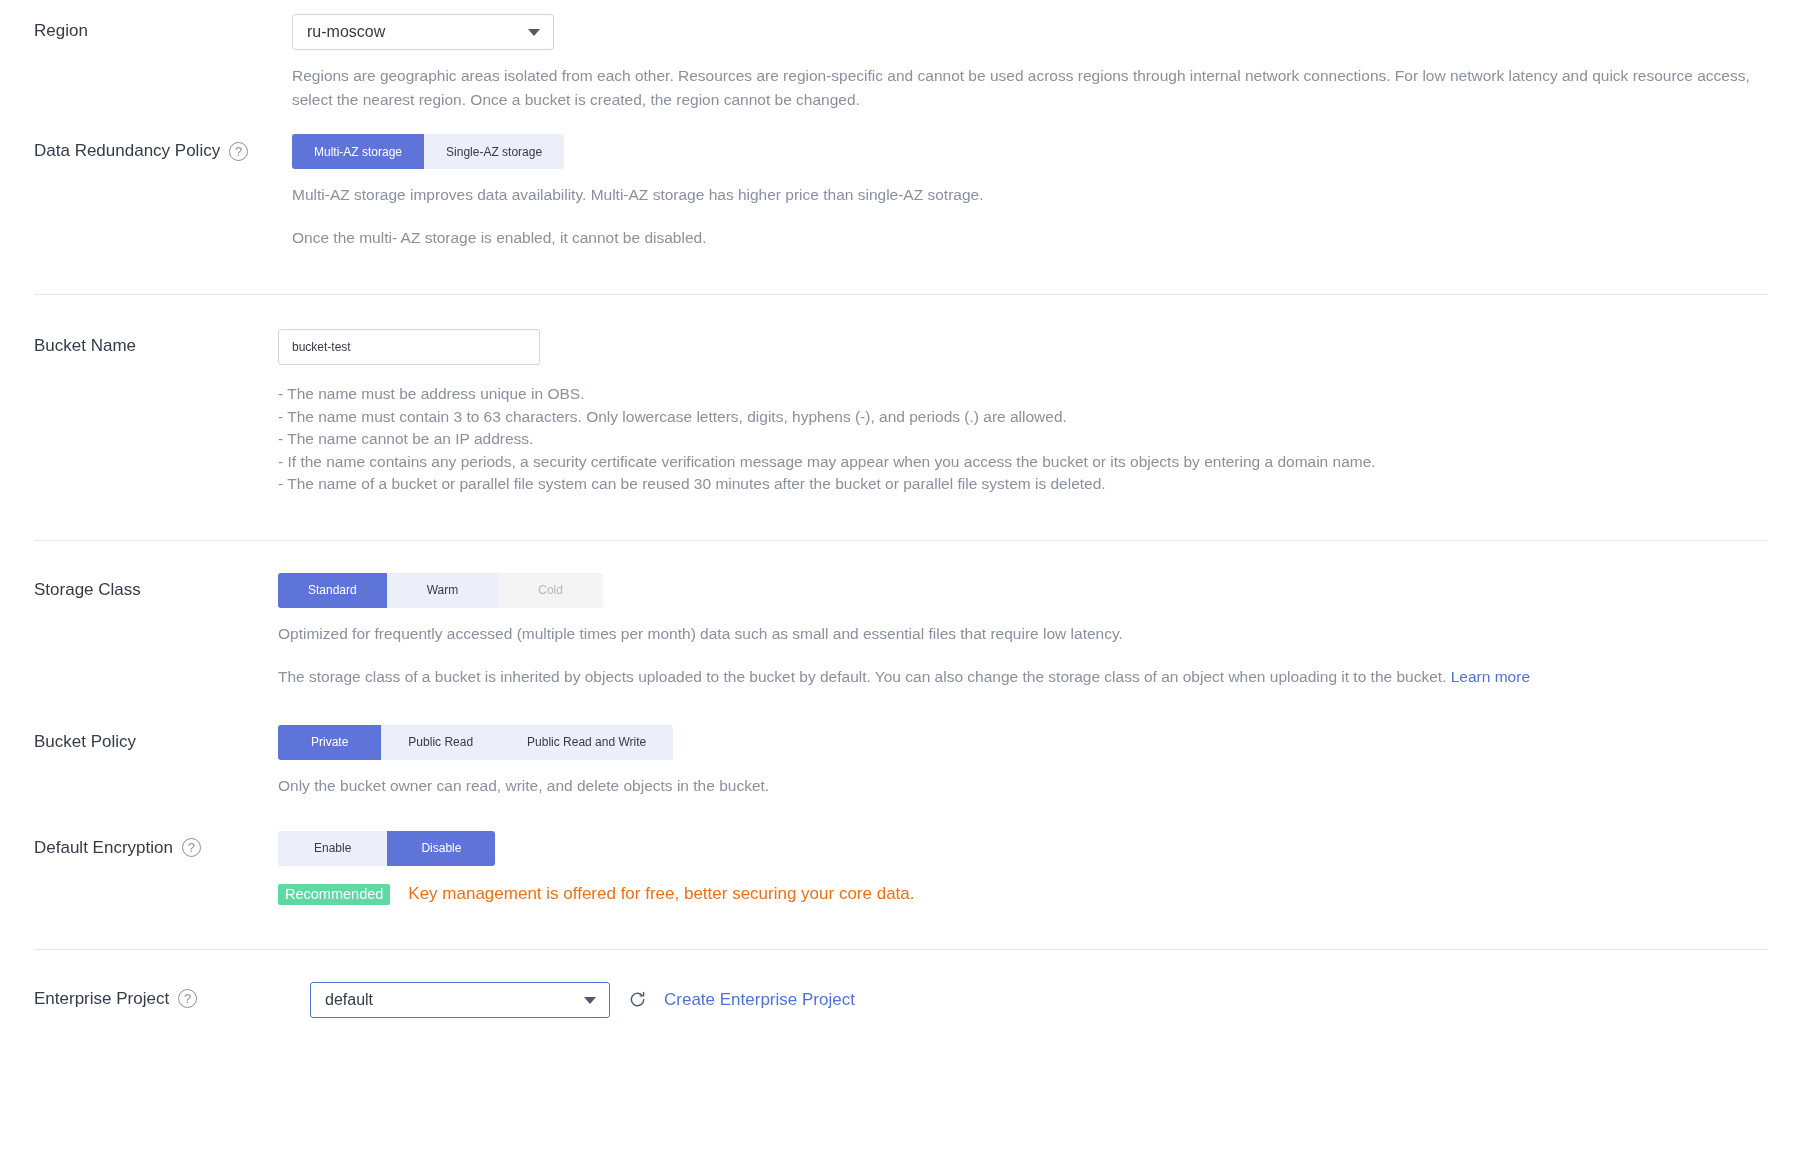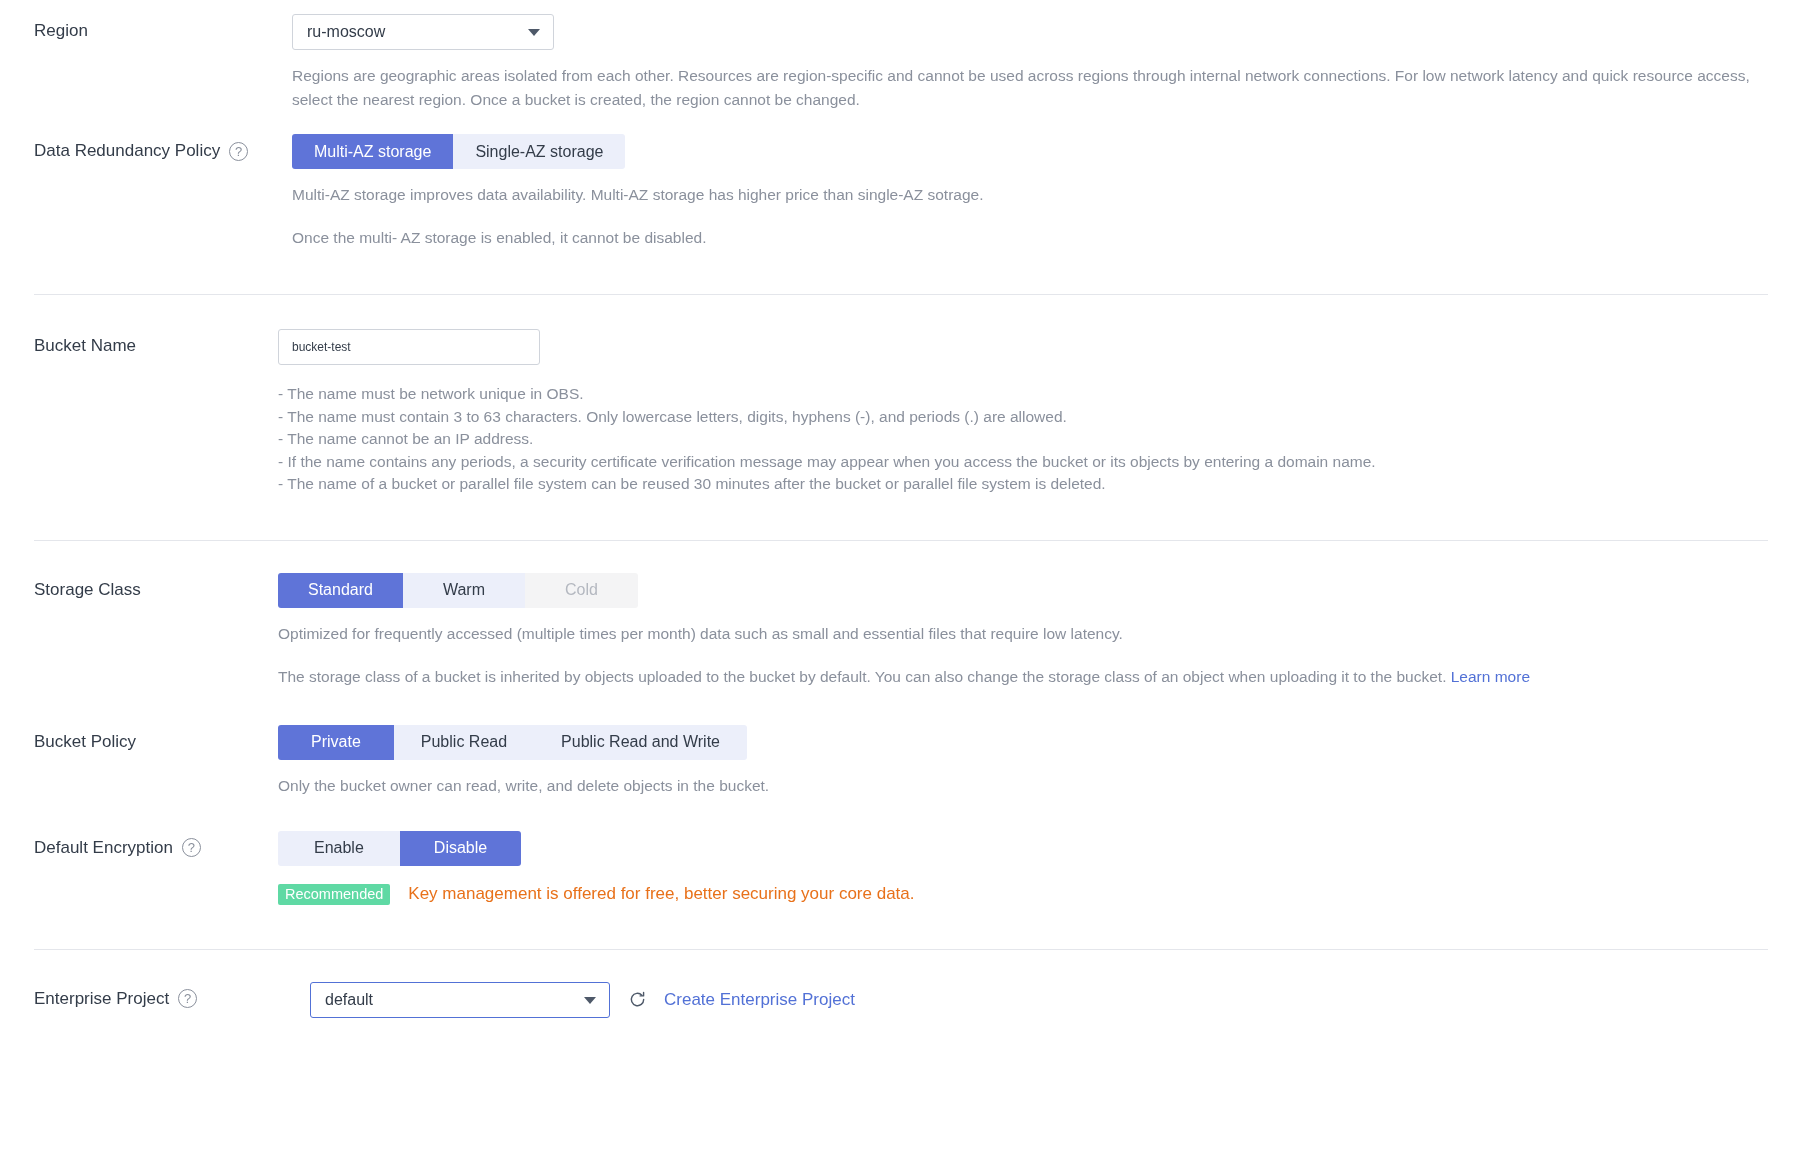--- a/index.html
+++ b/index.html
@@ -117,21 +117,21 @@
     display: inline-flex;
     border-radius: 3px;
     overflow: hidden;
   }
   .seg-btn {
     display: inline-flex;
     align-items: center;
     justify-content: center;
     height: 35px;
     padding: 0 22px;
-    font-size: 16px;
+    font-size: 12px;
     background: #eceffa;
     color: #333c49;
     cursor: pointer;
     box-sizing: border-box;
     white-space: nowrap;
     border: none;
     font-family: "Liberation Sans", sans-serif;
   }
   .seg-btn.active {
     background: #5f74d8;
@@ -253,21 +253,21 @@
 
   <div class="divider" style="margin-top:44px;"></div>
 
   <div class="form-row" style="padding-top:34px; padding-left:34px;">
     <div class="row-label" style="width:256px; flex:0 0 256px;">
       <span>Bucket Name</span>
     </div>
     <div class="row-field" style="margin-left:-12px;">
       <input class="text-input" type="text" value="bucket-test" style="">
       <div class="conventions">
-        <div class="line">- The name must be network unique in OBS.</div>
+        <div class="line">- The name must be address unique in OBS.</div>
         <div class="line">- The name must contain 3 to 63 characters. Only lowercase letters, digits, hyphens (-), and periods (.) are allowed.</div>
         <div class="line">- The name cannot be an IP address.</div>
         <div class="line">- If the name contains any periods, a security certificate verification message may appear when you access the bucket or its objects by entering a domain name.</div>
         <div class="line">- The name of a bucket or parallel file system can be reused 30 minutes after the bucket or parallel file system is deleted.</div>
       </div>
     </div>
   </div>
 
   <div class="divider" style="margin-top:44px;"></div>
 

